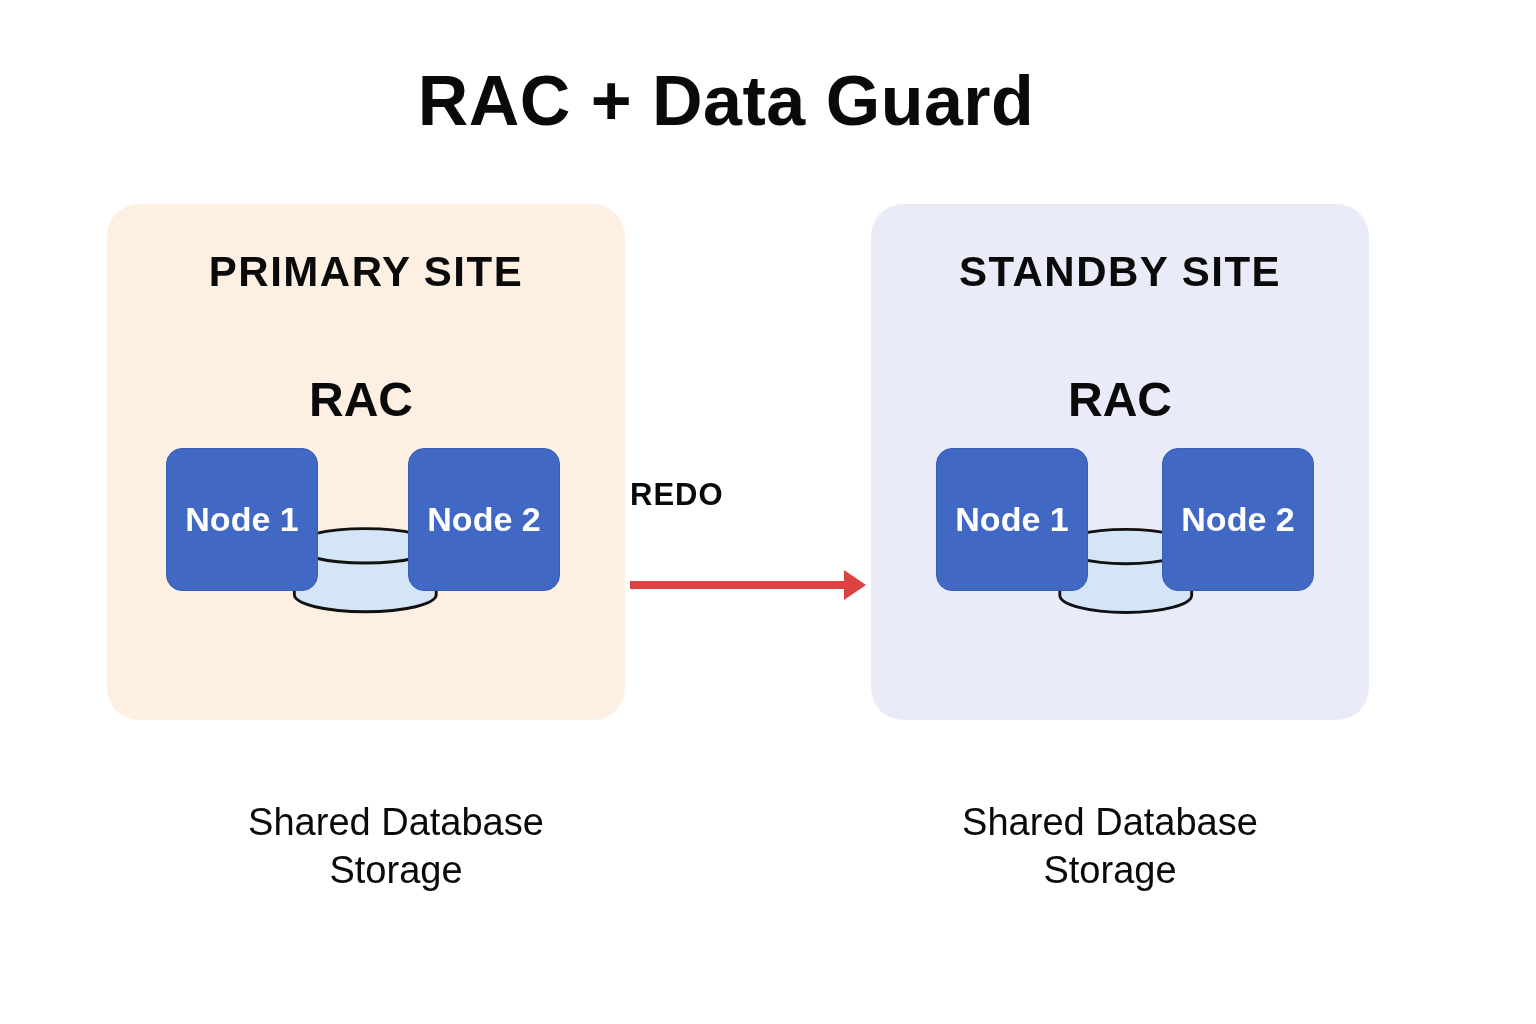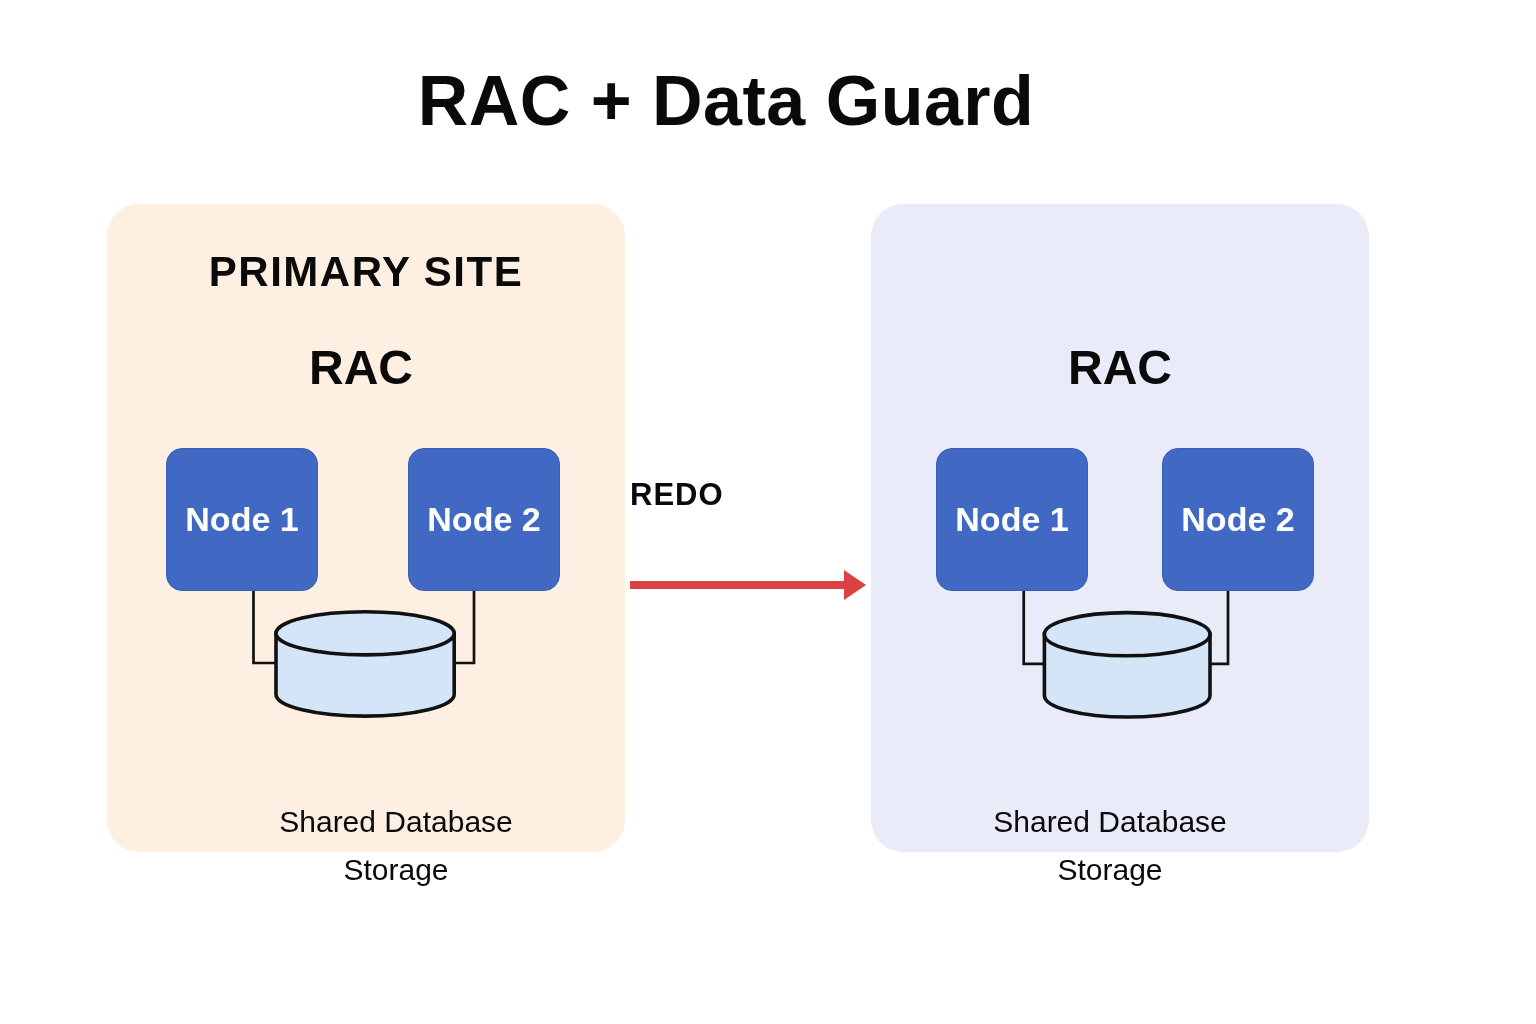--- a/index.html
+++ b/index.html
@@ -5,44 +5,44 @@
   html, body { margin: 0; padding: 0; }
   body {
     width: 1536px; height: 1024px; position: relative; background: #ffffff;
     font-family: "Liberation Sans", "DejaVu Sans", sans-serif; color: #0a0a0a; overflow: hidden;
   }
   .title {
     position: absolute; left: 0; top: 52px; width: 1452px; text-align: center;
     font-size: 70px; font-weight: 700; letter-spacing: 0.5px; margin-top: 9px;
   }
   .site {
-    position: absolute; top: 204px; height: 648px; border-radius: 32px;
+    position: absolute; top: 204px; height: 516px; border-radius: 32px;
   }
   .site.primary { left: 107px; width: 518px; background: #fdefe2; }
   .site.standby { left: 871px; width: 498px; background: #eaebf8; }
   .site-title {
     position: absolute; left: 0; right: 0; top: 44px; text-align: center;
     font-size: 42px; font-weight: 700; letter-spacing: 1.5px;
   }
   .rac {
-    position: absolute; left: 0; right: 0; top: 136px; text-align: center;
+    position: absolute; left: 0; right: 0; top: 168px; text-align: center;
     font-size: 48px; font-weight: 700;
   }
   .site.primary .rac { left: -10px; }
   .node {
     position: absolute; top: 244px; height: 143px; width: 152px;
     background: #4169c3; border-radius: 16px; border: 1px solid #3a5fb5;
     color: #fff; font-weight: 700; font-size: 34px;
     display: flex; align-items: center; justify-content: center; box-sizing: border-box;
     padding-bottom: 1px;
   }
   .wires { position: absolute; left: 0; top: 0; width: 100%; height: 100%; pointer-events: none; }
   .storage-label {
     position: absolute; left: 0; right: 0; top: 594px; text-align: center;
-    font-size: 30px; line-height: 48px; font-weight: 400;
+    font-size: 38px; line-height: 48px; font-weight: 400;
   }
   .site.primary .storage-label { left: 40px; right: -20px; }
   .site.standby .storage-label { left: -10px; right: 10px; font-weight: 500; }
   .redo {
     position: absolute; left: 630px; width: 232px; top: 475px; text-align: left;
     font-size: 31px; font-weight: 700; line-height: 40px; letter-spacing: 1px;
   }
   .arrow { position: absolute; left: 628px; top: 566px; }
 </style>
 </head>
@@ -74,20 +74,21 @@
 
 <div class="redo">
   <div>REDO</div>
 </div>
 <svg class="arrow" width="240" height="38" viewBox="0 0 240 38">
   <rect x="2" y="15" width="216" height="8" fill="#dc4242"></rect>
   <polygon points="216,4 238,19 216,34" fill="#dc4242"></polygon>
 </svg>
 
 <div class="site standby">
+  <div class="site-title">STANDBY SITE</div>
   <div class="rac">RAC</div>
 
   <svg class="wires" viewBox="0 0 498 720">
     <polyline points="142,387 142,511 165,511" fill="none" stroke="#111" stroke-width="3"></polyline>
     <polyline points="369,387 369,511 349,511" fill="none" stroke="#111" stroke-width="3"></polyline>
     <g>
       <path d="M165,478 L165,546 A92,24 0 0 0 349,546 L349,478 Z" fill="#d4e5f7" stroke="#111" stroke-width="4"></path>
       <ellipse cx="257" cy="478" rx="92" ry="24" fill="#d4e5f7" stroke="#111" stroke-width="4"></ellipse>
     </g>
   </svg>

